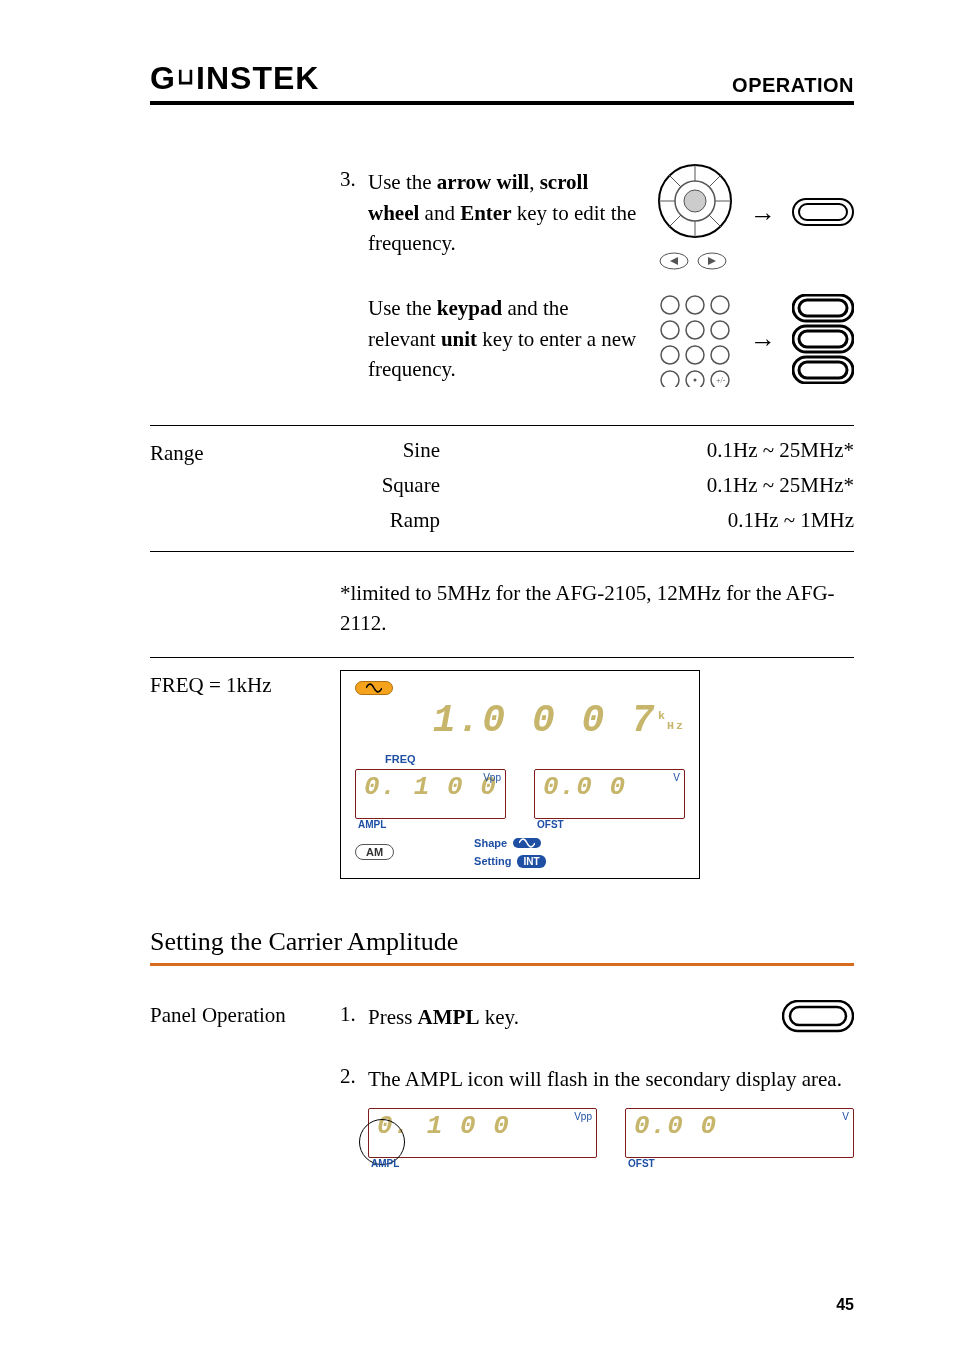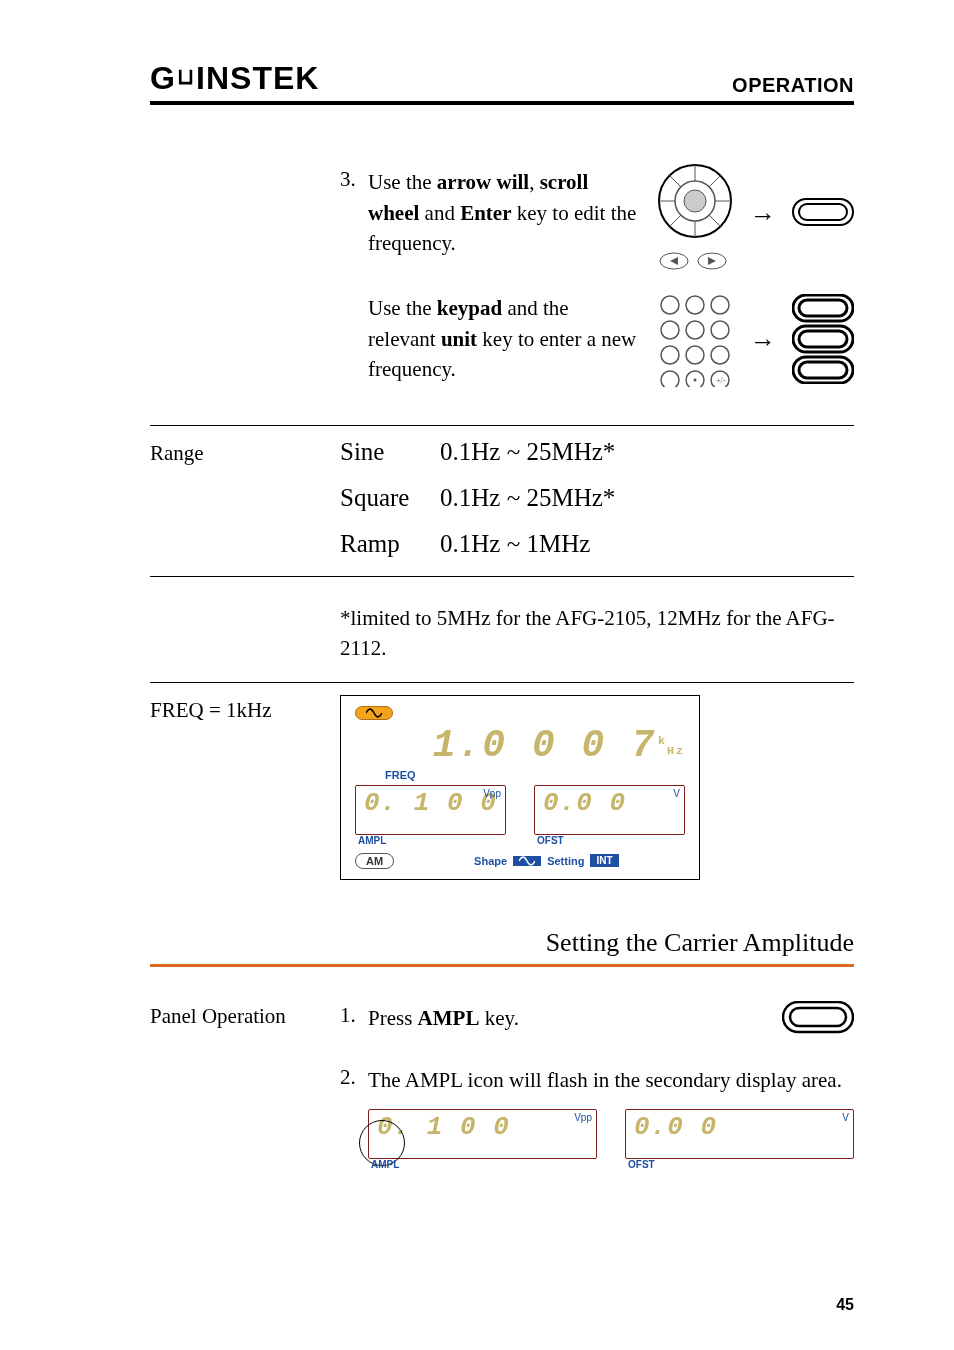--- a/index.html
+++ b/index.html
@@ -93,23 +93,24 @@
   
   svg { display: block; }
   .hr {
     border: none;
     border-top: 1px solid #000;
     margin: 10px 0 12px 0;
   }
   .range-grid {
     display: grid;
     grid-template-columns: 100px 1fr;
-    row-gap: 18px;
-    font-size: 25px;
+    row-gap: 10px;
+    font-size: 21px;
     margin-left: 0;
+    text-align: right;
   }
   .footnote {
     font-size: 21px;
     margin-top: 14px;
     line-height: 1.45;
   }
   .example-box {
     border: 1px solid #000;
     width: 360px;
     padding: 10px 14px 10px 14px;
@@ -165,21 +166,21 @@
     font-weight: 700;
     position: absolute;
     bottom: -12px;
     left: 2px;
   }
   .freq-lbl {
     color: #1e4fa3;
     font-family: Arial, sans-serif;
     font-size: 11px;
     font-weight: 700;
-    margin-top: 2px;
+    margin-top: 11px;
     margin-left: 30px;
   }
   .pill {
     display: inline-block;
     border: 1px solid #555;
     border-radius: 10px;
     font-family: Arial, sans-serif;
     font-size: 11px;
     font-weight: 700;
     padding: 1px 10px;
@@ -192,49 +193,48 @@
     color: #000;
   }
   .tag-row {
     display: flex;
     align-items: center;
     gap: 20px;
     margin-top: 18px;
   }
   .shape-src {
     display: flex;
-    flex-direction: row;
+    flex-direction: column;
     gap: 6px;
     margin-left: 60px;
   }
   .shape-line, .src-line {
     display: flex;
     align-items: center;
     gap: 6px;
     font-family: Arial, sans-serif;
     font-size: 11px;
     font-weight: 700;
     color: #1e4fa3;
   }
   .blue-badge {
     background: #1e4fa3;
     color: #fff;
     font-size: 10px;
     padding: 1px 6px;
-    border-radius: 0;
+    border-radius: 6px;
   }
   .blue-badge.sine {
     padding: 0px 6px;
   }
   .h2-title {
     font-size: 26px;
     margin-top: 48px;
     margin-bottom: 6px;
     font-weight: 400;
-    text-align: right;
   }
   .orange-rule {
     height: 3px;
     background: #d96b1e;
     margin-bottom: 34px;
   }
   .ampl-flash-row {
     display: flex;
     gap: 28px;
     margin-top: 14px;

